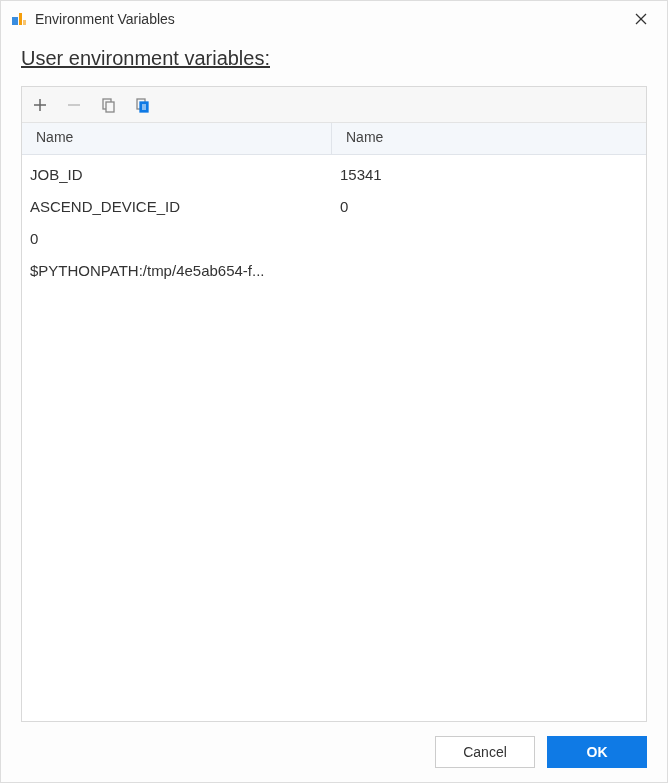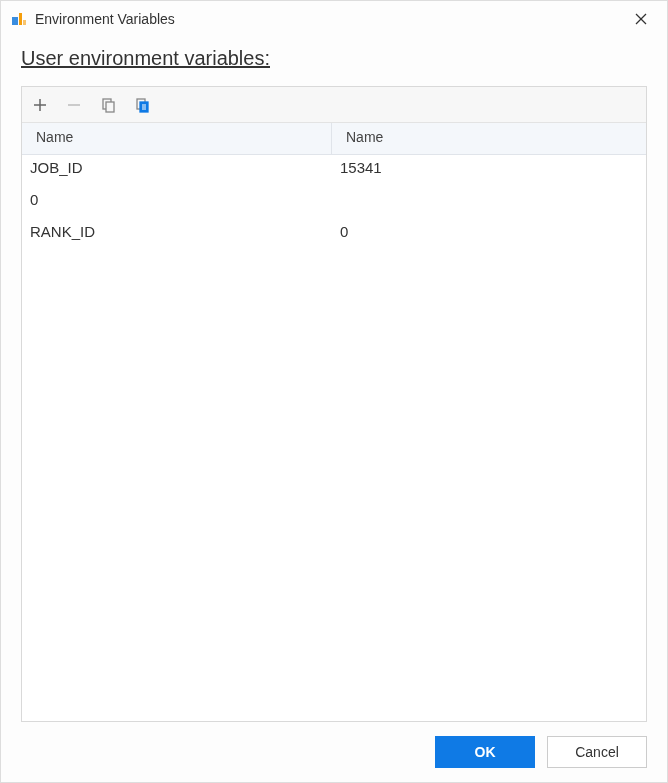--- a/index.html
+++ b/index.html
@@ -116,21 +116,21 @@
       flex: 1;
     }
     .table-body {
       flex: 1;
       overflow-y: auto;
       background: #fff;
     }
     .tr {
       display: flex;
       height: 32px;
-      align-items: flex-start;
+      align-items: flex-end;
     }
     .td {
       padding: 4px 8px;
       font-size: 15px;
       color: #333;
       white-space: nowrap;
       overflow: hidden;
       text-overflow: ellipsis;
     }
     .td.col-name {
@@ -224,31 +224,32 @@
         <div class="th col-name">Name</div>
         <div class="th col-value">Name</div>
       </div>
 
       <div class="table-body" id="table-body">
       <div class="tr">
             <div class="td col-name">JOB_ID</div>
             <div class="td col-value">15341</div>
           </div>
           <div class="tr">
+            <div class="td col-name">ASCEND_DEVICE_ID</div>
             <div class="td col-value">0</div>
           </div>
           <div class="tr">
-            <div class="td col-name">RANK_ID</div>
             <div class="td col-value">0</div>
           </div>
           <div class="tr">
+            <div class="td col-value">$PYTHONPATH:/tmp/4e5ab654-f...</div>
           </div>
         </div>
 
     </div>
   </div>
 
   <div class="footer">
+    <button class="btn btn-secondary">Cancel</button>
     <button class="btn btn-primary">OK</button>
-    <button class="btn btn-secondary">Cancel</button>
   </div>
 
 </div>
 
 </body></html>

